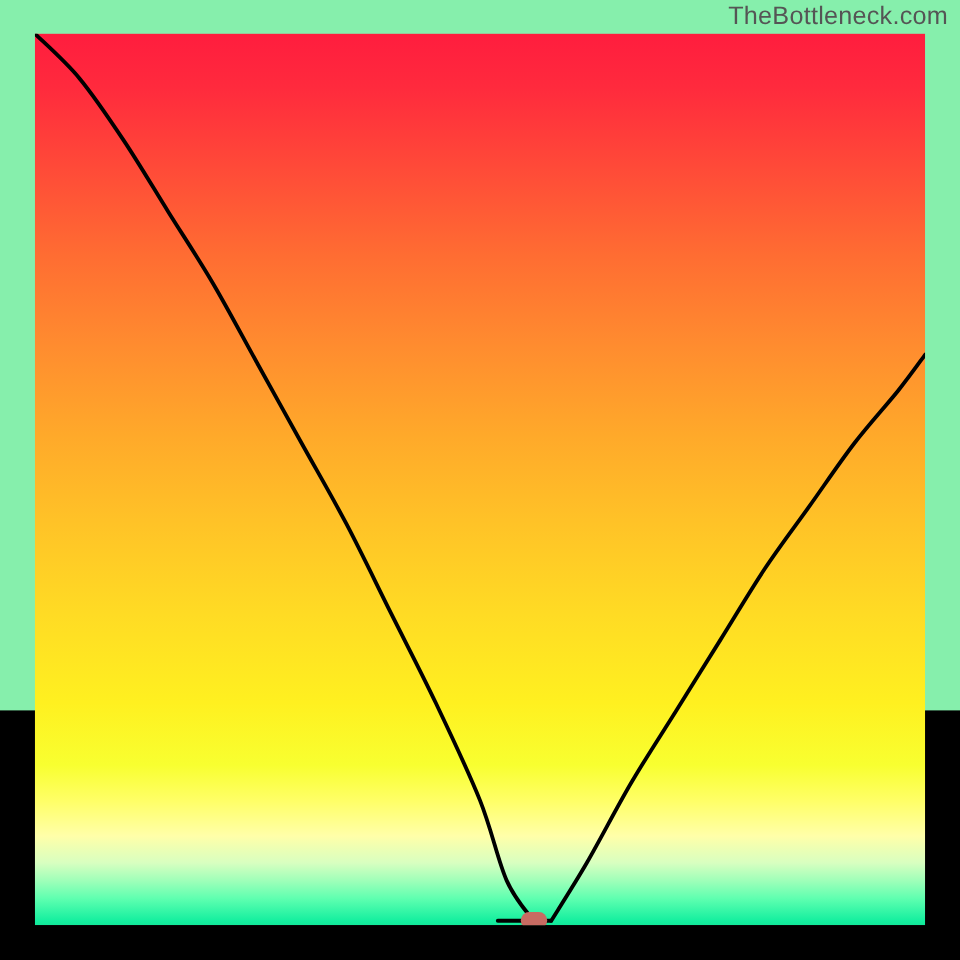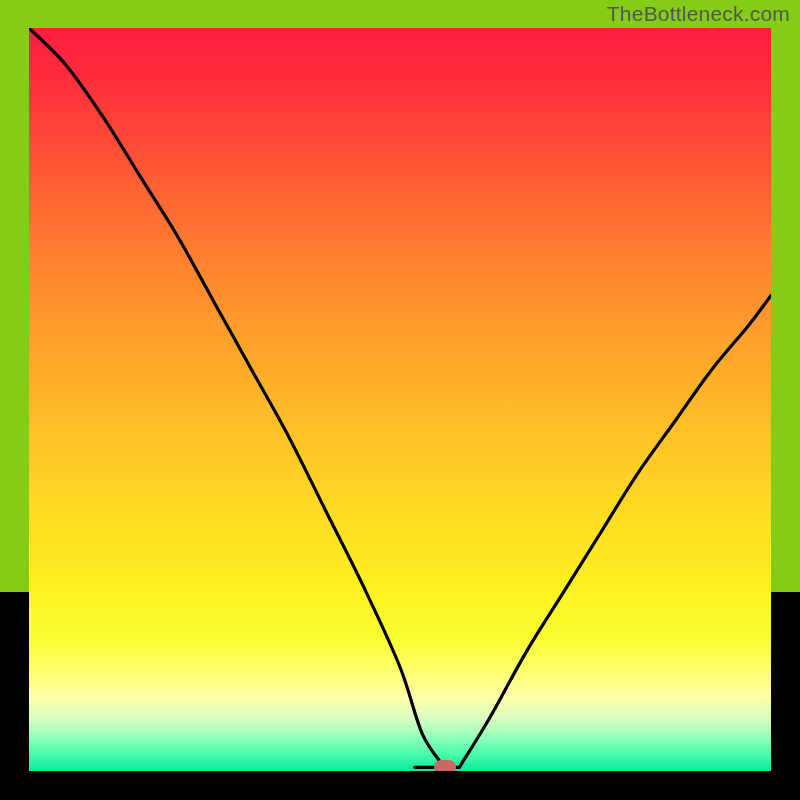--- a/index.html
+++ b/index.html
@@ -7,21 +7,21 @@
     padding: 0;
     width: 800px;
     height: 800px;
     background: #000;
     overflow: hidden;
   }
   .frame {
     position: relative;
     width: 800px;
     height: 592px;
-    background: #84cc16;
+    background: #86efac;
   }
   .watermark {
     position: absolute;
     top: 2px;
     right: 10px;
     color: #555;
     font-family: Arial, Helvetica, sans-serif;
     font-size: 21px;
     font-weight: 500;
     letter-spacing: 0.2px;

